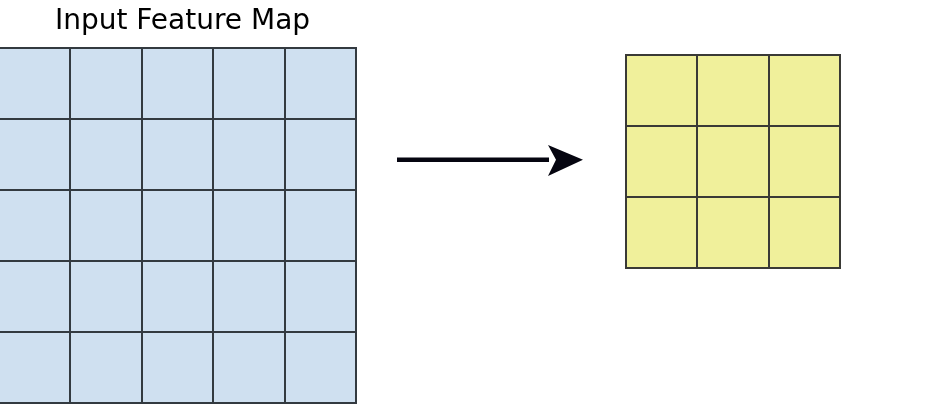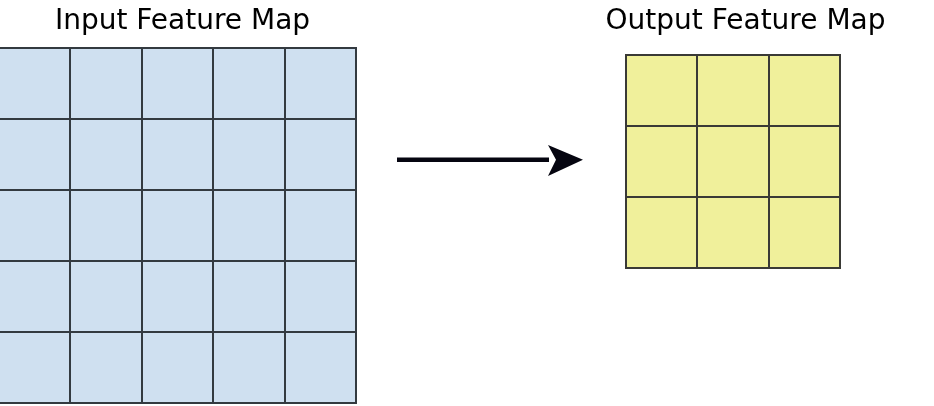--- a/index.html
+++ b/index.html
@@ -128,21 +128,20 @@
     <div class="cell"></div>
   </div>
 
   <svg id="arrow" viewBox="0 0 200 45">
 
     <rect x="7" y="19.5" width="152" height="4.5" fill="#050510"></rect>
 
     <path d="M 158 7 L 193 21.8 L 158 38 L 166 21.8 Z" fill="#050510"></path>
   </svg>
 
-  <div class="title" id="output-title">Output Feature Map</div>
 
   <div class="grid" id="output-grid">
     <div class="cell"></div>
     <div class="cell"></div>
     <div class="cell"></div>
 
     <div class="cell"></div>
     <div class="cell"></div>
     <div class="cell"></div>
 

